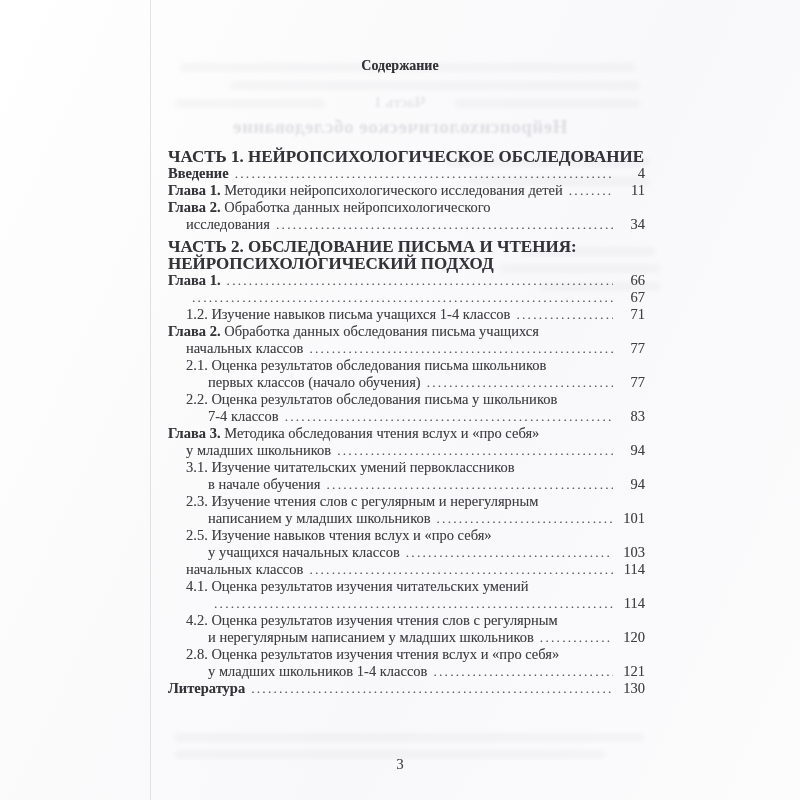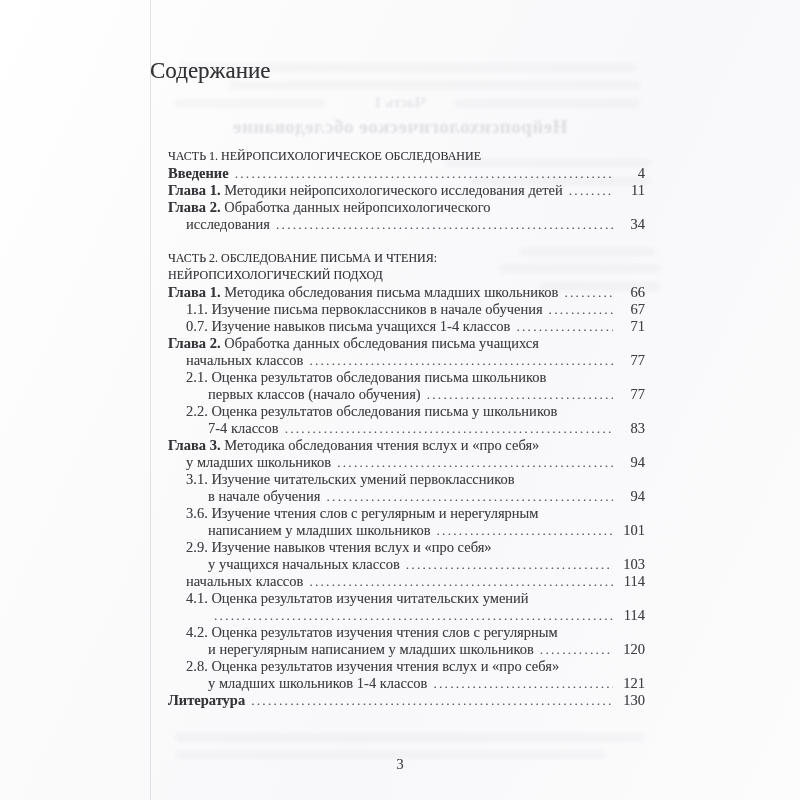--- a/index.html
+++ b/index.html
@@ -23,31 +23,31 @@
   }
   .bleed-text{
     position:absolute;left:150px;width:500px;text-align:center;
     transform:scaleX(-1);color:#55556a;filter:blur(1.3px);
     font-weight:bold;pointer-events:none;
   }
   .bleed-part-label{top:94px;font-size:15px;opacity:.12;}
   .bleed-part-title{top:116px;font-size:19px;letter-spacing:.5px;opacity:.16;}
   
   .title{
-    position:absolute;left:150px;top:58px;width:500px;
-    font-size:23px;font-weight:normal;color:#333236;
+    position:absolute;left:150px;top:58px;width:500px;text-align:center;
+    font-size:14px;font-weight:bold;color:#333236;
     text-shadow:0 0 .5px rgba(50,50,55,.4);
   }
   .toc{
     position:absolute;left:168px;top:148px;width:477px;
     font-size:14.5px;color:#3f3e42;
     text-shadow:0 0 .4px rgba(60,60,65,.35);
   }
   .part-heading{
-    font-weight:normal;color:#343338;line-height:17px;font-size:12px;
+    font-weight:bold;color:#343338;line-height:17px;font-size:17px;
   }
   .line{display:flex;align-items:flex-start;line-height:17px;}
   .line .b{font-weight:bold;color:#343338;white-space:pre;}
   .line .t{white-space:pre;}
   .indent-1{padding-left:18px;}
   .indent-2{padding-left:40px;}
   .leader{
     flex:1;overflow:hidden;white-space:nowrap;
     margin:0 4px 0 6px;color:#5c5b60;
   }
@@ -102,36 +102,34 @@
         <div class="line">
           <span class="b">Глава 2.</span>
           <span class="t"> Обработка данных нейропсихологического</span>
         </div>
         <div class="line indent-1">
           <span class="t">исследования</span>
           <span class="leader"></span>
           <span class="pg">34</span>
         </div>
       </div>
-      <div style="margin-top: 17px;">
+      <div style="margin-top: 5px;">
         <div class="part-heading">ЧАСТЬ 2. ОБСЛЕДОВАНИЕ ПИСЬМА И ЧТЕНИЯ:</div>
         <div class="part-heading">НЕЙРОПСИХОЛОГИЧЕСКИЙ ПОДХОД</div>
         <div class="line">
           <span class="b">Глава 1.</span>
-          <span class="t"> Методика обследования письма младших школьников</span>
           <span class="leader"></span>
           <span class="pg">66</span>
         </div>
         <div class="line indent-1">
-          <span class="t">1.1. Изучение письма первоклассников в начале обучения</span>
           <span class="leader"></span>
           <span class="pg">67</span>
         </div>
         <div class="line indent-1">
-          <span class="t">0.7. Изучение навыков письма учащихся 1-4 классов</span>
+          <span class="t">1.2. Изучение навыков письма учащихся 1-4 классов</span>
           <span class="leader"></span>
           <span class="pg">71</span>
         </div>
         <div class="line">
           <span class="b">Глава 2.</span>
           <span class="t"> Обработка данных обследования письма учащихся</span>
         </div>
         <div class="line indent-1">
           <span class="t">начальных классов</span>
           <span class="leader"></span>
@@ -164,29 +162,29 @@
         </div>
         <div class="line indent-1">
           <span class="t">3.1. Изучение читательских умений первоклассников</span>
         </div>
         <div class="line indent-2">
           <span class="t">в начале обучения</span>
           <span class="leader"></span>
           <span class="pg">94</span>
         </div>
         <div class="line indent-1">
-          <span class="t">3.6. Изучение чтения слов с регулярным и нерегулярным</span>
+          <span class="t">2.3. Изучение чтения слов с регулярным и нерегулярным</span>
         </div>
         <div class="line indent-2">
           <span class="t">написанием у младших школьников</span>
           <span class="leader"></span>
           <span class="pg">101</span>
         </div>
         <div class="line indent-1">
-          <span class="t">2.9. Изучение навыков чтения вслух и «про себя»</span>
+          <span class="t">2.5. Изучение навыков чтения вслух и «про себя»</span>
         </div>
         <div class="line indent-2">
           <span class="t">у учащихся начальных классов</span>
           <span class="leader"></span>
           <span class="pg">103</span>
         </div>
         <div class="line indent-1">
           <span class="t">начальных классов</span>
           <span class="leader"></span>
           <span class="pg">114</span>

